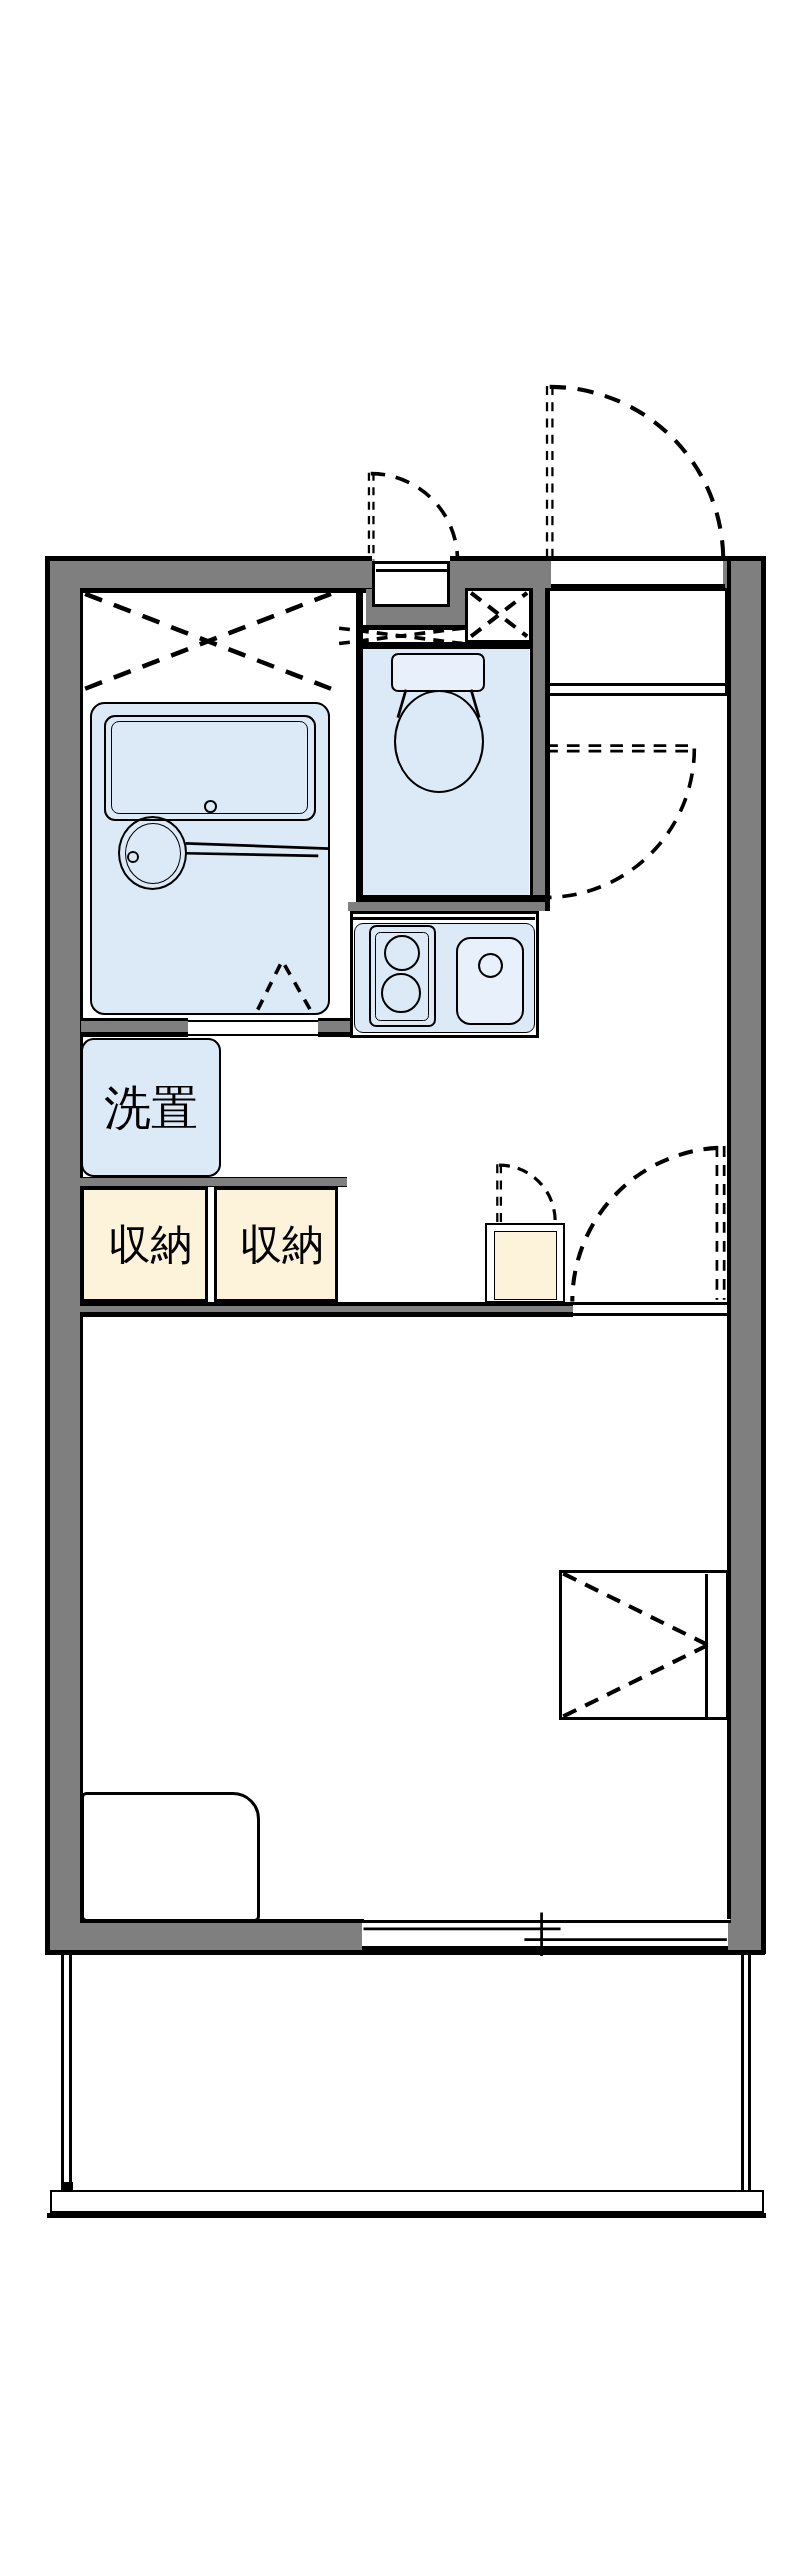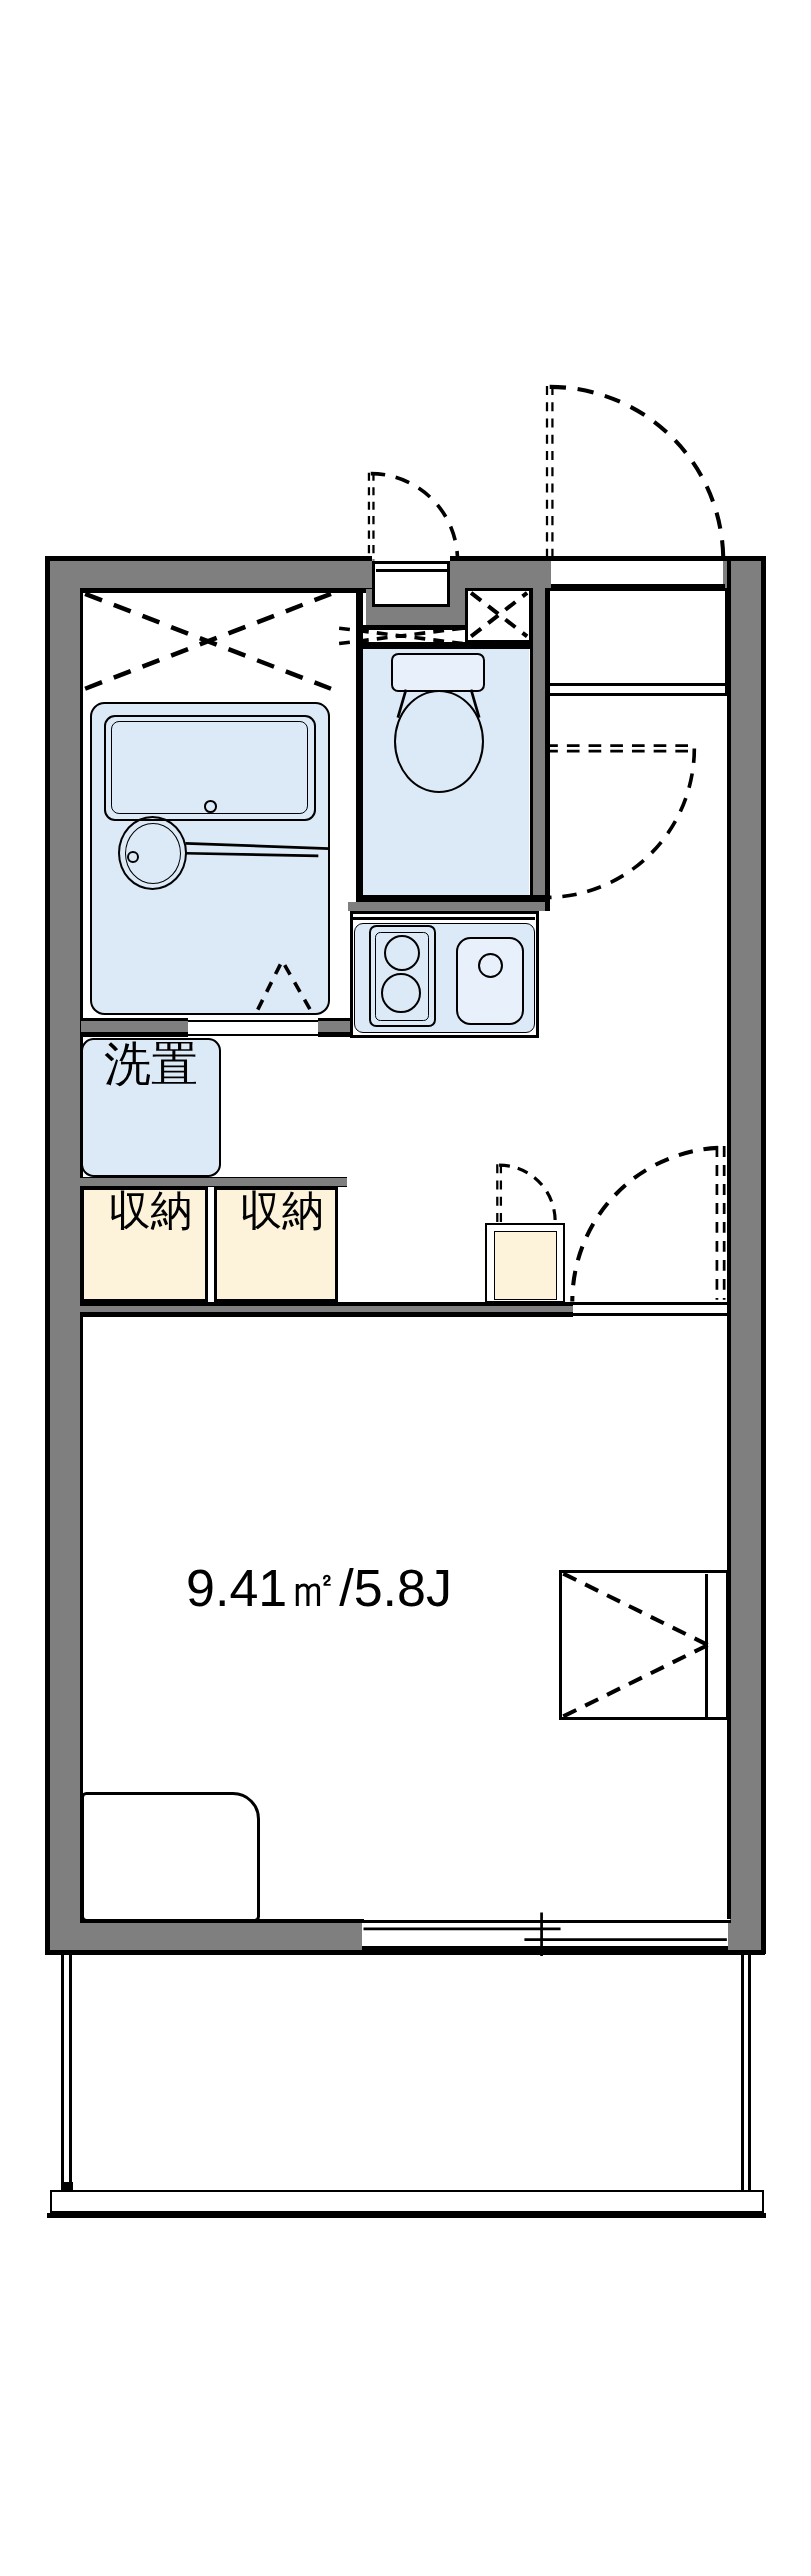--- a/index.html
+++ b/index.html
@@ -7,21 +7,21 @@
           font-family:"Liberation Sans","DejaVu Sans",sans-serif;color:var(--line,#000);}
   .abs{position:absolute;box-sizing:border-box;}
   .wall{background:var(--wall,#7f7f7f);}
   .blk{background:var(--line,#000);}
   .blue{background:var(--fixture,#dce9f7);}
   .cream{background:var(--storage,#fcf3da);padding-left:12px;}
   .white{background:#fff;}
   .b4{border:3.6px solid var(--line,#000);}
   .b3{border:2.7px solid var(--line,#000);}
   .b2{border:1.8px solid var(--line,#000);}
-  .lbl{display:flex;justify-content:center;line-height:1;}
+  .lbl{display:flex;align-items:center;justify-content:center;line-height:1;}
   svg.overlay{position:absolute;left:0;top:0;pointer-events:none;}
   svg .ln{stroke:var(--line,#000);fill:none;}
 </style>
 </head>
 <body>
 
 <div id="canvas">
 
   <div class="abs blk" style="left:45px;top:556px;width:327px;height:5.4px;"></div>
   <div class="abs blk" style="left:450px;top:556px;width:315px;height:5.4px;"></div>
@@ -102,23 +102,20 @@
 
   <div class="abs blk" style="left:80px;top:1302px;width:493px;height:4.5px;"></div>
   <div class="abs wall" style="left:80px;top:1306px;width:493px;height:7.2px;"></div>
   <div class="abs blk" style="left:80px;top:1312px;width:493px;height:4.5px;"></div>
   <div class="abs blk" style="left:572px;top:1302px;width:155px;height:2.7px;"></div>
   <div class="abs blk" style="left:572px;top:1313px;width:155px;height:2.7px;"></div>
 
   <div class="abs white b3" style="left:485px;top:1223px;width:80px;height:80px;"></div>
   <div class="abs cream b2" style="left:494px;top:1231px;width:63px;height:69px;"></div>
 
-  <div class="abs lbl" style="left:136px;top:1562px;width:366px;height:63px;font-size:52px;">
-    <span>9.41㎡/5.8J</span>
-  </div>
 
   <div class="abs white b4" style="left:559px;top:1570px;width:170px;height:150px;"></div>
   <div class="abs blk" style="left:705px;top:1574px;width:2.7px;height:143px;"></div>
 
   <div class="abs white" style="left:81px;top:1792px;width:179px;height:130px;border:3.6px solid var(--line);border-radius:5.4px 27px 5.4px 5.4px;"></div>
 
   <div class="abs blk" style="left:80px;top:1919px;width:284px;height:3.6px;"></div>
   <div class="abs wall" style="left:50px;top:1923px;width:312px;height:27px;"></div>
   <div class="abs white" style="left:362px;top:1920px;width:369px;height:30px;"></div>
   <div class="abs blk" style="left:362px;top:1920px;width:369px;height:2.7px;"></div>

